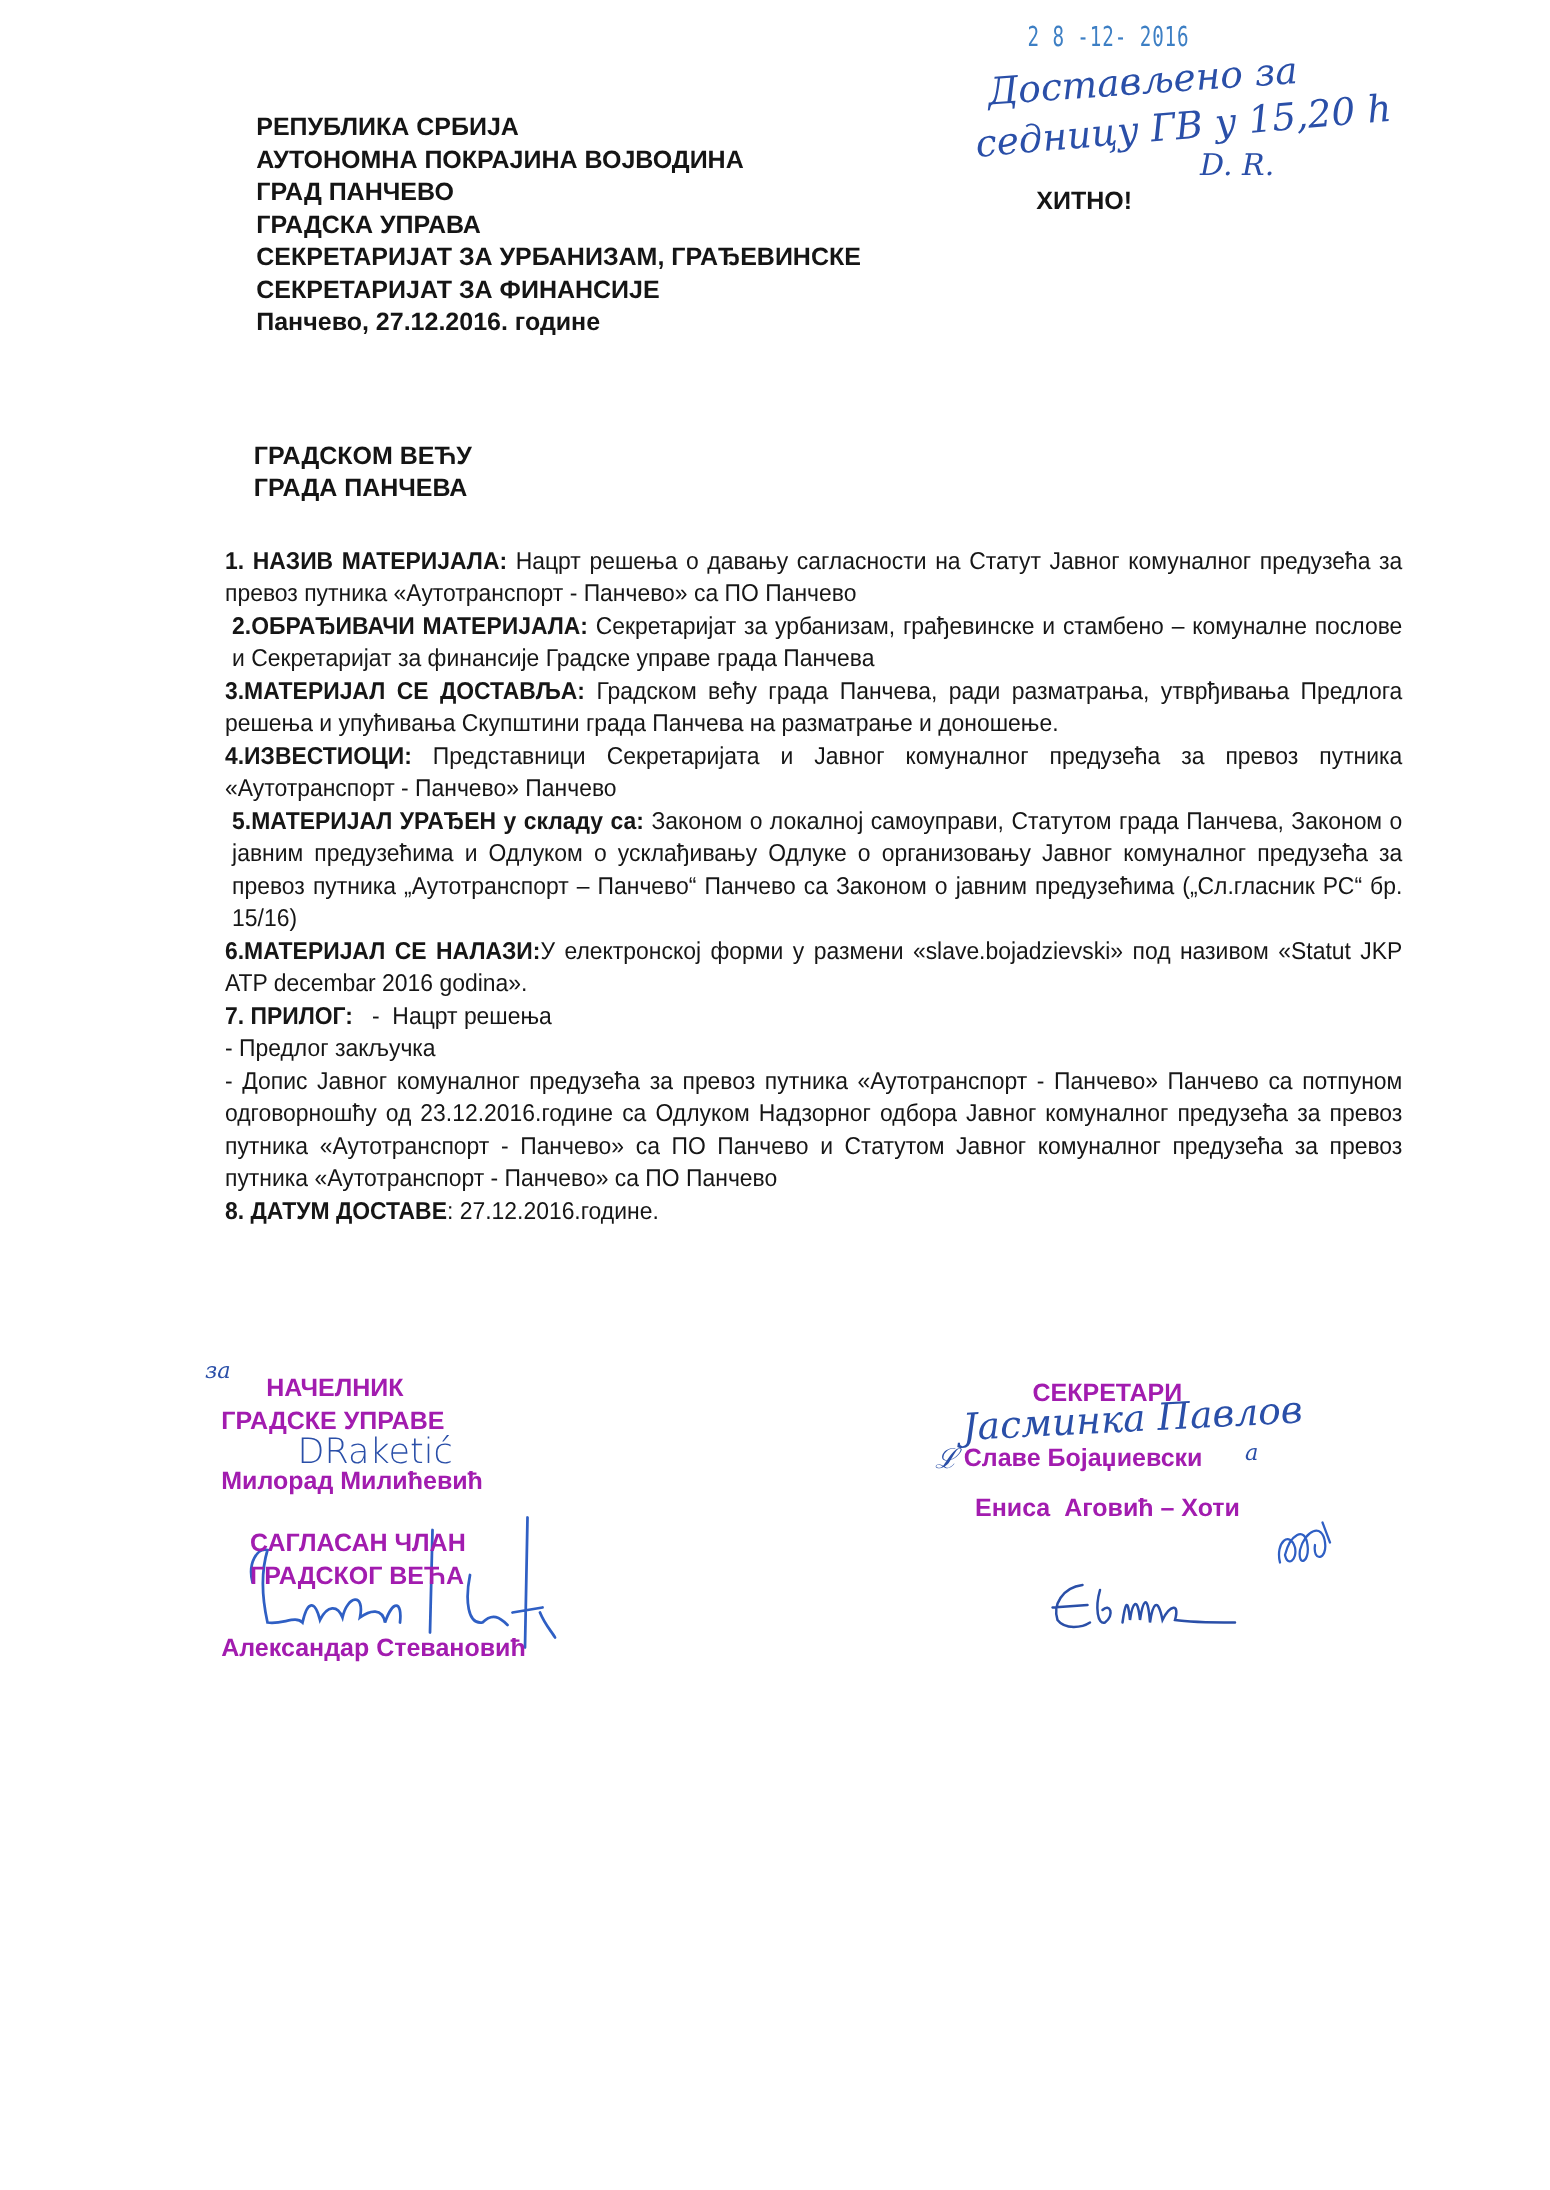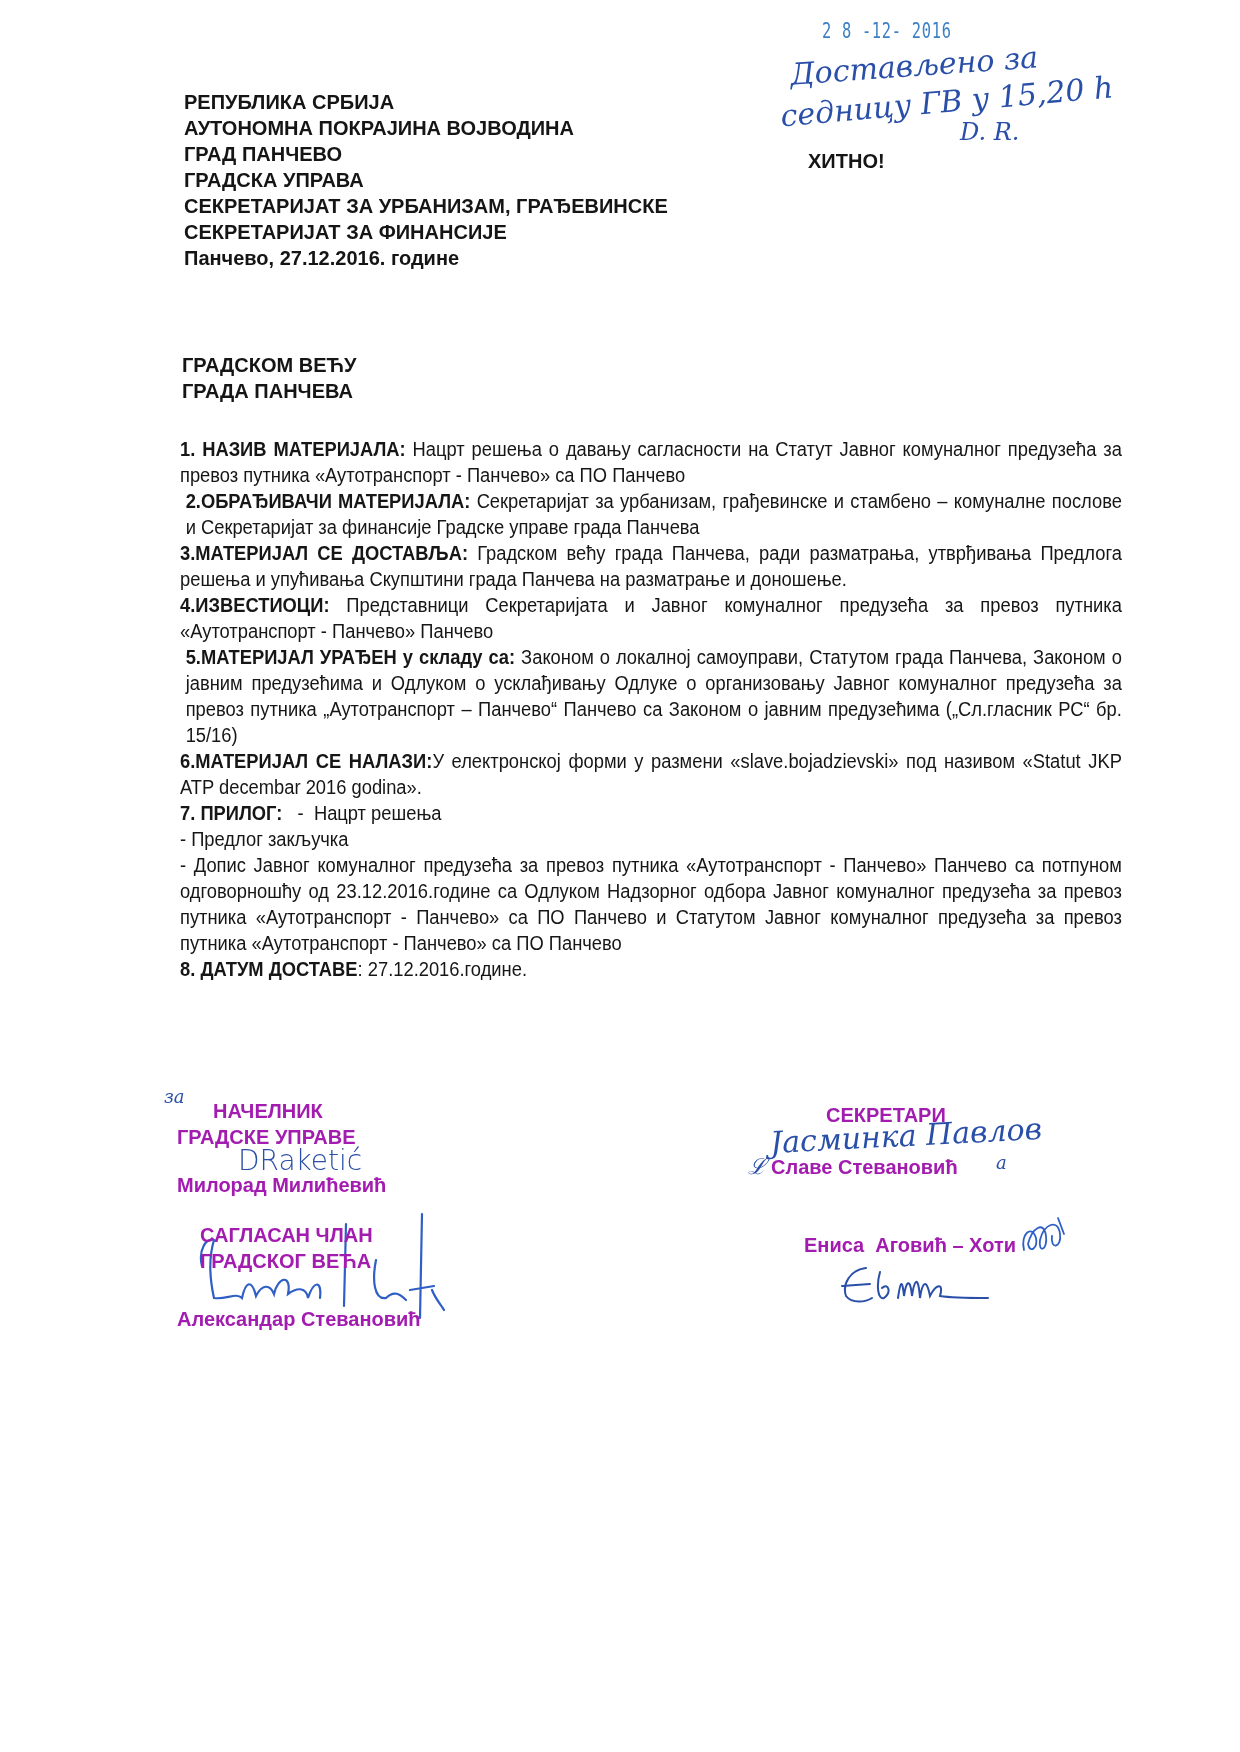--- a/index.html
+++ b/index.html
@@ -1,18 +1,18 @@
 <!DOCTYPE html>
 <html><head>
 <meta charset="utf-8">
 <style>
   html, body { margin: 0; padding: 0; background: #ffffff; }
   body { width: 1240px; height: 1752px; position: relative; overflow: hidden; color: #111; }
   .abs { position: absolute; }
-  .hdr { font-family: "Liberation Sans", sans-serif; font-weight: bold; font-size: 20px; line-height: 26px; color: #151515; }
+  .hdr { font-family: "Liberation Sans", sans-serif; font-weight: bold; font-size: 20px; line-height: 26px; color: #151515; margin-left: 21px; }
   .body-text { font-family: "Liberation Sans", sans-serif; font-size: 19.5px; line-height: 26px; color: #161616; text-align: justify; transform: scaleX(0.94); transform-origin: left top; }
   .body-text b { font-weight: bold; }
   .para { margin: 0; }
   .indent { padding-left: 6px; }
   .stamp { font-family: "DejaVu Sans Mono", monospace; color: #3d7fc4; font-size: 22px; letter-spacing: 1px; transform: scaleX(0.7); transform-origin: left top; }
   .hand { font-family: "DejaVu Serif", serif; font-style: italic; color: #2a4fa8; }
   .sig svg { overflow: visible; }
   .sig-label { font-family: "Liberation Sans", sans-serif; font-weight: bold; font-size: 20px; line-height: 26px; color: #a21caf; }
 </style>
 </head>
@@ -64,24 +64,24 @@
     <path d="M6,56 C2,40 10,28 18,30 C12,50 14,70 18,88 C30,90 40,82 46,88 C50,70 56,70 60,86 C66,74 74,74 78,84 C82,66 96,64 92,84 C100,78 110,76 112,88 C118,70 126,70 124,88 M150,14 L148,96 M180,50 C176,70 178,90 190,88 C198,80 204,84 210,90 M226,4 L224,108 M214,80 L238,76 M236,80 C240,90 246,96 248,100" fill="none" stroke="#2f5fc4" stroke-width="2.2" stroke-linecap="round"></path>
   </svg>
 </div>
 <div class="abs sig-label" style="left:200px; top:1222px;">САГЛАСАН ЧЛАН</div>
 <div class="abs sig-label" style="left:200px; top:1248px;">ГРАДСКОГ ВЕЋА</div>
 <div class="abs sig-label" style="left:177px; top:1306px;">Александар Стевановић</div>
 
 <div class="abs sig-label" style="left:826px; top:1102px;">СЕКРЕТАРИ</div>
 <div class="abs hand" style="left:770px; top:1118px; font-size:30px; transform:rotate(-3deg);">Јасминка Павлов</div>
 <div class="abs hand" style="left:748px; top:1150px; font-size:22px;">ℒ</div>
-<div class="abs sig-label" style="left:771px; top:1154px;">Славе Стевановић</div>
+<div class="abs sig-label" style="left:771px; top:1154px;">Славе Бојаџиевски</div>
 <div class="abs hand" style="left:996px; top:1152px; font-size:18px;">a</div>
 
-<div class="abs sig-label" style="left:780px; top:1232px; white-space:pre;margin-left:24px;">Ениса  Аговић – Хоти</div>
+<div class="abs sig-label" style="left:780px; top:1194px; white-space:pre;">Ениса  Аговић – Хоти</div>
 <div class="abs sig" style="left:1020px; top:1214px; width:50px; height:50px;">
   <svg width="50" height="50" viewBox="0 0 50 50">
     <path d="M4,36 C0,20 12,10 16,24 C18,34 10,40 8,30 C12,14 24,6 26,22 C28,36 18,40 20,26 C24,10 38,4 40,20 C42,34 30,36 32,22 M38,4 L44,20" fill="none" stroke="#2f5fc4" stroke-width="1.8" stroke-linecap="round"></path>
   </svg>
 </div>
 <div class="abs sig" style="left:836px; top:1262px; width:160px; height:50px;">
   <svg width="160" height="50" viewBox="0 0 160 50">
     <path d="M30,6 C14,8 6,22 10,34 C16,42 30,40 36,36 M6,24 L34,22 M44,10 C40,24 42,38 48,36 C56,30 52,20 46,26 M62,36 C64,22 66,14 68,34 C70,20 74,14 76,34 C78,20 82,10 84,36 C86,22 90,14 94,34 C100,22 108,20 104,34 C116,36 132,36 152,36" fill="none" stroke="#2a4fa8" stroke-width="2" stroke-linecap="round"></path>
   </svg>
 </div>

